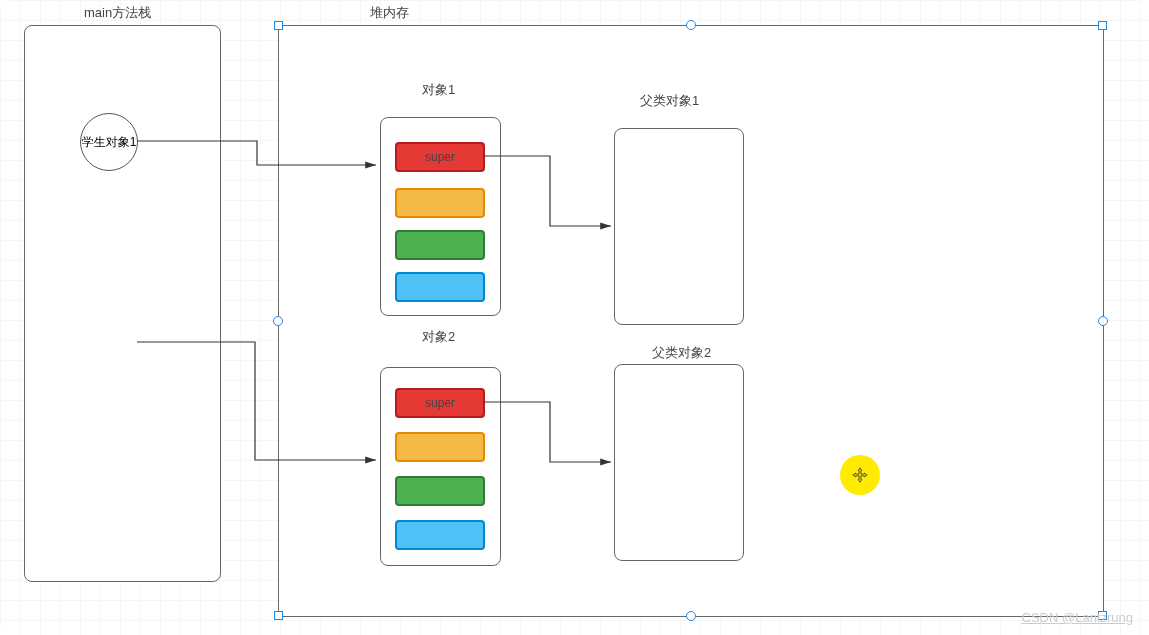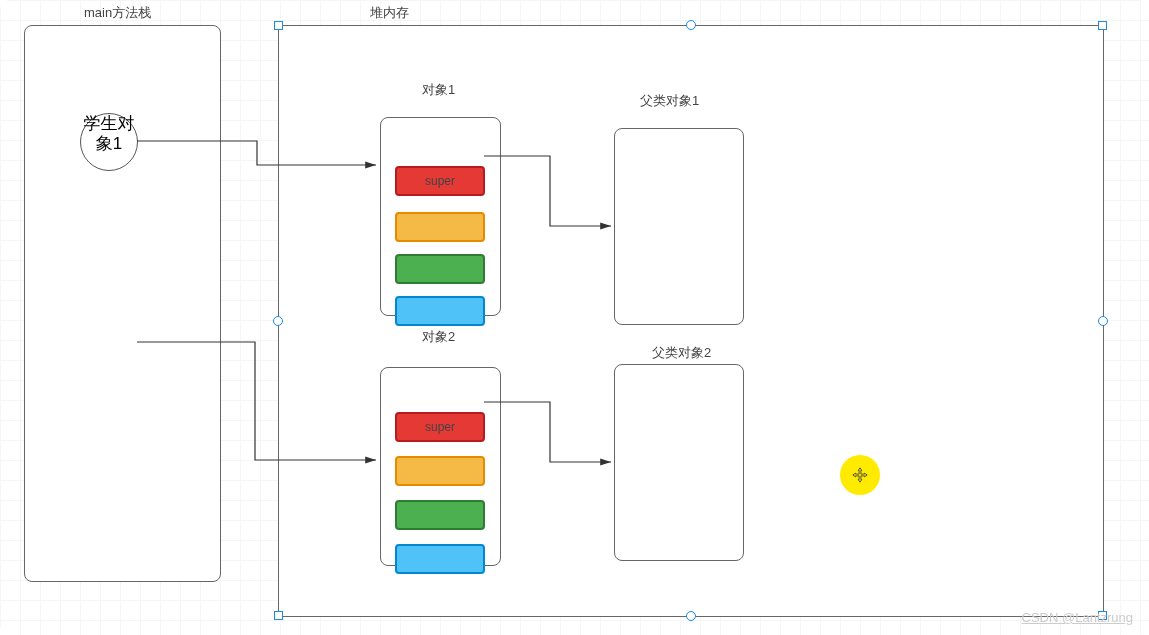--- a/index.html
+++ b/index.html
@@ -5,23 +5,23 @@
   html,body{margin:0;padding:0;width:1149px;height:635px;font-family:"PingFang SC","Microsoft YaHei",Arial,sans-serif;background:#fff;}
   .canvas{position:relative;width:1149px;height:635px;background:
     repeating-linear-gradient(to right,#f4f7f9 0,#f4f7f9 1px,transparent 1px,transparent 20px),
     repeating-linear-gradient(to bottom,#f4f7f9 0,#f4f7f9 1px,transparent 1px,transparent 20px),
     #fff;overflow:hidden;border-radius:11px;}
   .label{position:absolute;font-size:13px;color:#444;white-space:nowrap;}
   .box{position:absolute;border:1px solid #666;border-radius:8px;background:#fff;}
   .heap{position:absolute;border:1px solid #666;background:#fff;}
   .selhandle{position:absolute;width:8px;height:8px;background:#fff;border:1px solid #1e88e5;border-radius:50%;}
   .selcorner{position:absolute;width:7px;height:7px;background:#fff;border:1px solid #1e88e5;}
-  .circle{position:absolute;border:1px solid #555;border-radius:50%;background:#fff;display:flex;align-items:flex-start;justify-content:center;text-align:center;font-size:17px;line-height:1.2;}
+  .circle{position:absolute;border:1px solid #555;border-radius:50%;background:#fff;display:flex;align-items:center;justify-content:center;text-align:center;font-size:12px;line-height:1.2;}
   .objbox{position:absolute;border:1px solid #666;border-radius:8px;background:#fff;}
-  .slot{position:absolute;border:2px solid;border-radius:4px;margin-top:24px;}
+  .slot{position:absolute;border:2px solid;border-radius:4px;}
   .slot.red   {border-color:#b71c1c;background:#e53935;display:flex;align-items:center;justify-content:center;color:#444;font-size:12px;}
   .slot.orange{border-color:#e68a00;background:#f5b945;}
   .slot.green {border-color:#2e7d32;background:#4caf50;}
   .slot.cyan  {border-color:#0288d1;background:#4fc3f7;}
   .parentbox{position:absolute;border:1px solid #666;border-radius:8px;background:#fff;}
   .pointer{position:absolute;width:40px;height:40px;border-radius:50%;background:#ffeb00;display:flex;align-items:center;justify-content:center;}
   .pointer svg{width:18px;height:18px;}
   .watermark{position:absolute;right:16px;bottom:10px;color:#ccc;font-size:13px;text-decoration:underline;}
   svg.arrows{position:absolute;left:0;top:0;width:1149px;height:635px;pointer-events:none;}
 </style>

